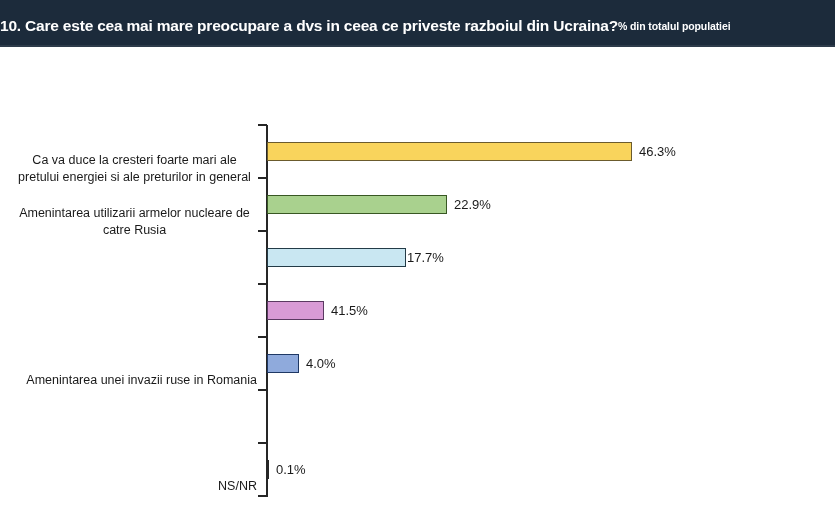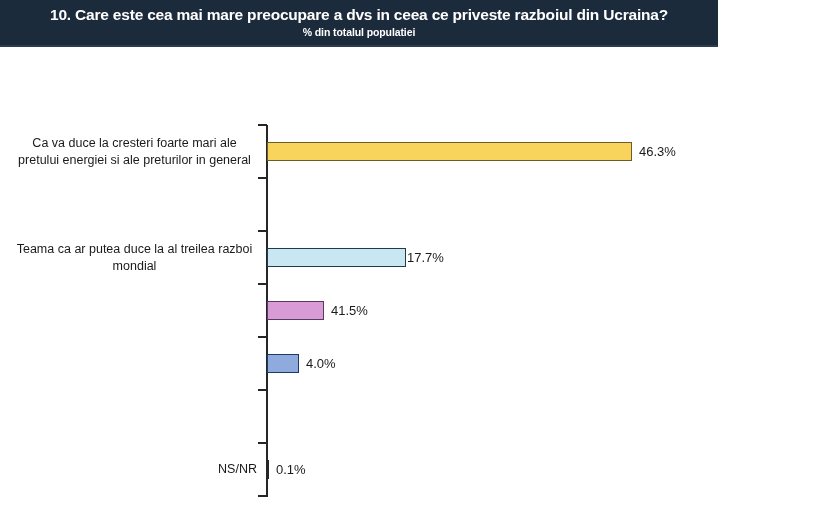--- a/index.html
+++ b/index.html
@@ -11,24 +11,24 @@
     position: relative;
     width: 835px;
     height: 506px;
     background: #ffffff;
     overflow: hidden;
   }
   
   #header {
     position: absolute;
     left: 0; top: 0;
-    width: 718px;
+    width: 835px;
     height: 47px;
     display: flex;
-    flex-direction: column;
+    flex-direction: row;
     align-items: center;
     justify-content: flex-start;
     padding-top: 5px;
     border-bottom: 2px solid rgba(255,255,255,0.08);
   }
   #header .title {
     font-size: 15.5px;
     font-weight: bold;
     letter-spacing: -0.2px;
     line-height: 19px;
@@ -49,21 +49,21 @@
   }
   .chart-row {
     position: absolute;
     left: 0;
     width: 835px;
     height: 53px;
   }
   .cat-label {
     position: absolute;
     right: 578px;         
-    top: 0;
+    top: 17px;
     height: 53px;
     max-width: 245px;
     display: flex;
     align-items: center;
     justify-content: flex-end;
     text-align: center;
     font-size: 12.5px;
     line-height: 17px;
     color: #1a1a1a;
   }
@@ -112,30 +112,35 @@
   </div>
 
   <div id="chart-area">
     <div class="axis-line" style="background: rgb(38, 38, 38);"></div>
 
   <div class="chart-row" style="top: 78px;">
         <div class="cat-label">Ca va duce la cresteri foarte mari ale pretului energiei si ale preturilor in general</div>
         <div class="bar" style="width: 365px; background: rgb(249, 212, 92); border-color: rgb(107, 91, 45);"></div>
         <div class="value-label" style="left: 639px;">46.3%</div>
       </div>
+      <div class="chart-row" style="top: 131px;">
+        <div class="cat-label">Amenintarea utilizarii armelor nucleare de catre Rusia</div>
+        <div class="bar" style="width: 180px; background: rgb(169, 209, 142); border-color: rgb(56, 87, 35);"></div>
+        <div class="value-label" style="left: 454px;">22.9%</div>
+      </div>
       <div class="chart-row" style="top: 184px;">
-        <div class="cat-label">Teama ca ar putea duce la al treilea razboi mondial</div>
         <div class="bar" style="width: 139px; background: rgb(201, 231, 242); border-color: rgb(35, 59, 71);"></div>
         <div class="value-label" style="left: 407px;">17.7%</div>
       </div>
       <div class="chart-row" style="top: 237px;">
         <div class="bar" style="width: 57px; background: rgb(217, 155, 214); border-color: rgb(91, 58, 98);"></div>
         <div class="value-label" style="left: 331px;">41.5%</div>
       </div>
       <div class="chart-row" style="top: 290px;">
+        <div class="cat-label">Amenintarea unei invazii ruse in Romania</div>
         <div class="bar" style="width: 32px; background: rgb(143, 170, 220); border-color: rgb(31, 56, 100);"></div>
         <div class="value-label" style="left: 306px;">4.0%</div>
       </div>
       <div class="chart-row" style="top: 396px;">
         <div class="cat-label">NS/NR</div>
         <div class="bar" style="width: 2px; background: rgb(255, 255, 255); border-color: rgb(38, 38, 38);"></div>
         <div class="value-label" style="left: 276px;">0.1%</div>
       </div>
       <div class="tick" style="top: 77px; background: rgb(38, 38, 38);"></div>
       <div class="tick" style="top: 130px; background: rgb(38, 38, 38);"></div>

